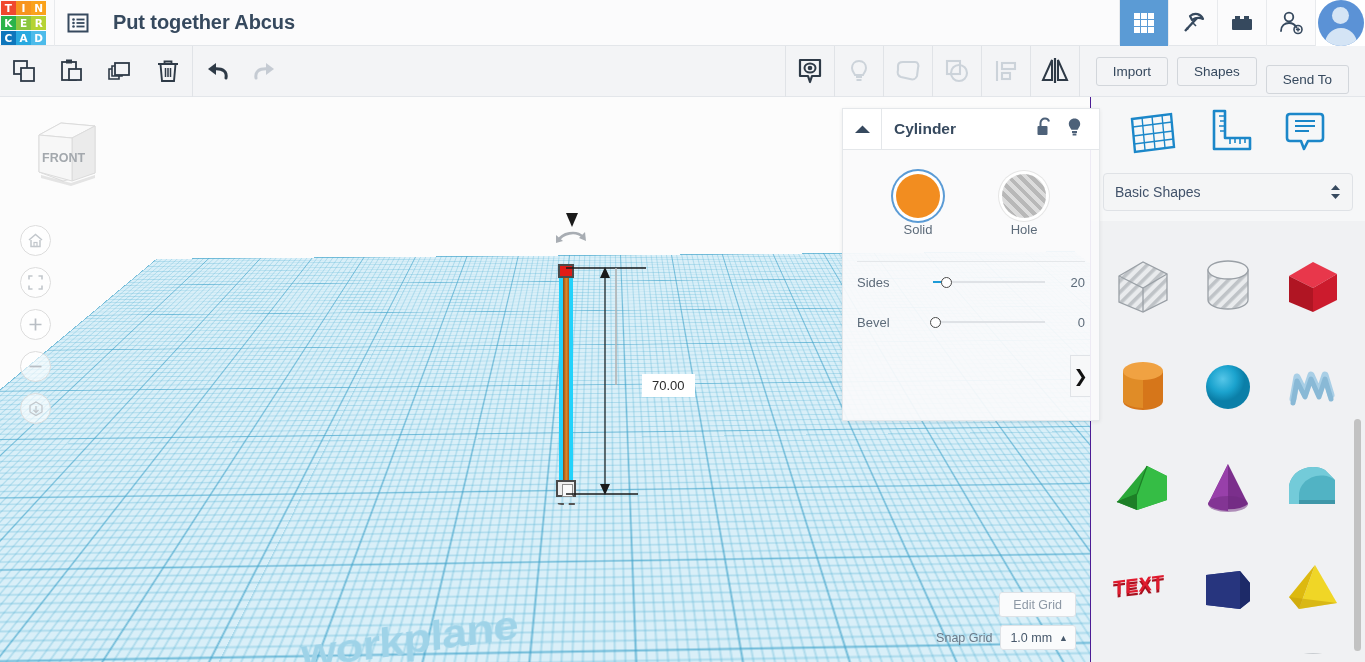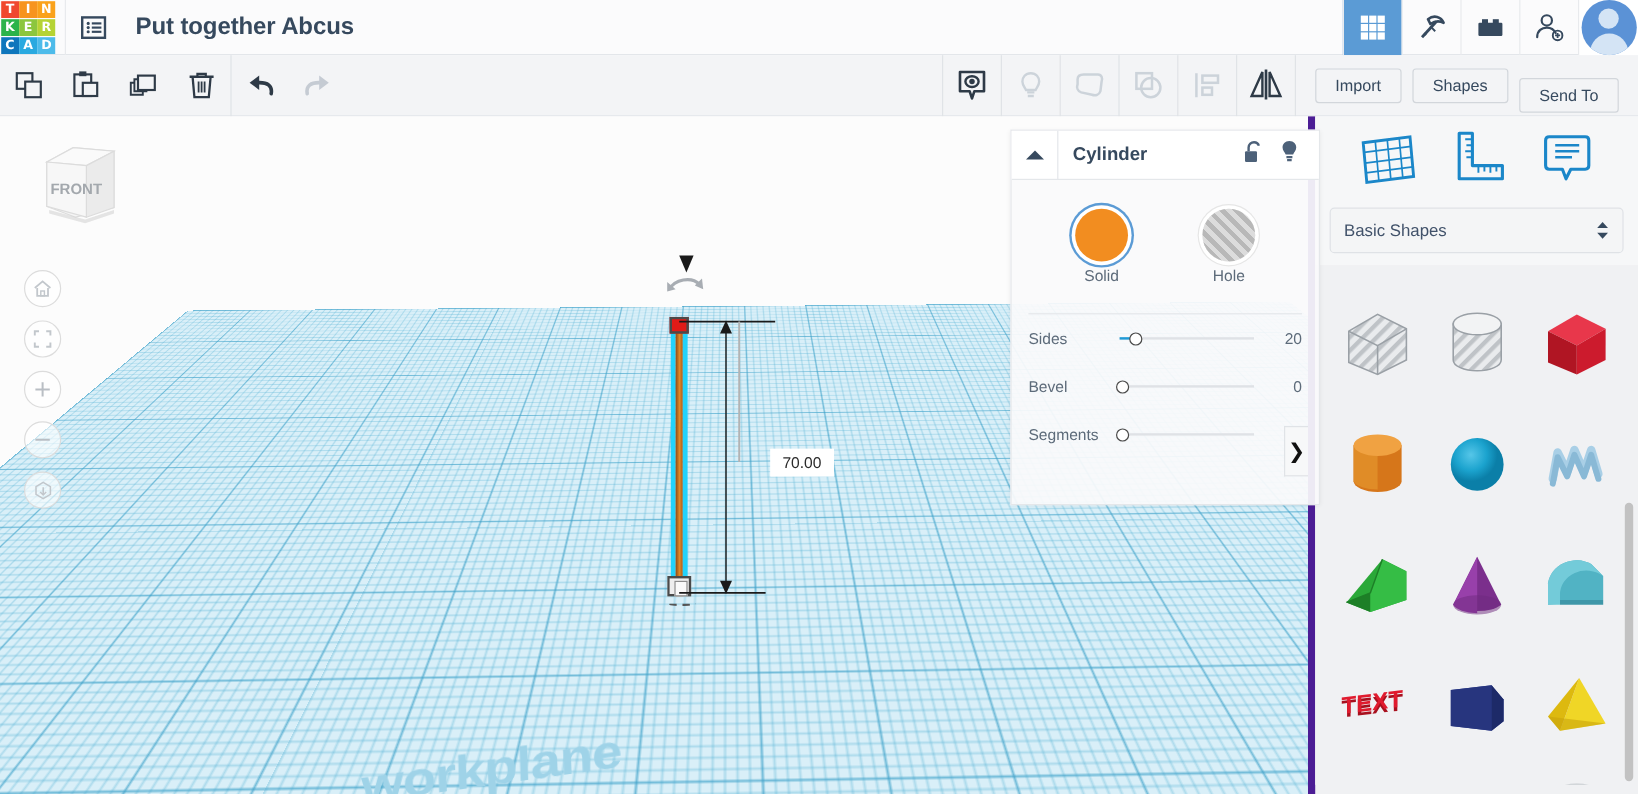--- a/index.html
+++ b/index.html
@@ -246,21 +246,21 @@
   .slider-fill { position: absolute; left: 0; height: 2px; background: #1d9bd7; }
   .slider-knob {
     position: absolute; width: 11px; height: 11px; border-radius: 50%;
     background: #ffffff; border: 1.5px solid #4a4a4a; cursor: pointer;
   }
   .slider-val { margin-left: auto; font-size: 13px; color: #5d6b7a; }
 
   
   #sidebar {
     position: absolute; top: 97px; right: 0; width: 275px; height: 565px;
-    background: #f0f1f3; border-left: 6px solid #4c1d95;
+    background: #f0f1f3; border-left: 1px solid #4c1d95;
   }
   #sidebar-icons {
     height: 68px; display: flex; align-items: center; justify-content: space-around;
     padding: 0 22px; background: #f6f7f8;
   }
   .sb-icon { cursor: pointer; display: flex; align-items: center; justify-content: center; }
   #shape-select-wrap { padding: 8px 12px 10px 12px; background: #f6f7f8; }
   #shape-select {
     height: 38px; background: #f4f5f6; border: 1px solid #dfe2e6; border-radius: 4px;
     display: flex; align-items: center; padding: 0 11px;
@@ -542,20 +542,30 @@
         <path d="M2.5 8.5 H14.5" stroke="#b9bec4" stroke-width="1.7"></path>
       </svg>
     </div>
     <div class="nav-btn" style="top:296px">
       <svg width="18" height="18" viewBox="0 0 18 18">
         <path d="M9 2 L15 5.5 V12 L9 15.5 L3 12 V5.5 Z" fill="none" stroke="#c2c7cc" stroke-width="1.3"></path>
         <path d="M9 6 V12 M6.5 10 L9 12.5 L11.5 10" fill="none" stroke="#c2c7cc" stroke-width="1.3"></path>
       </svg>
     </div>
 
+    <div id="grid-controls">
+      <div id="btn-edit-grid">Edit Grid</div>
+      <div id="snap-row">
+        <span id="snap-label">Snap Grid</span>
+        <div id="snap-select">
+          <span>1.0 mm</span>
+          <span style="font-size:9px;color:#47586b">▲</span>
+        </div>
+      </div>
+    </div>
 
     <div id="panel-collapse-tab">❯</div>
   </div>
 
   <div id="prop-panel">
     <div id="prop-header">
       <div id="prop-collapse">
         <svg width="19" height="11" viewBox="0 0 19 11">
           <path d="M2 9 L9.5 1.5 L17 9 Z" fill="#36495e"></path>
         </svg>
@@ -603,28 +613,20 @@
 
       <div class="slider-row">
         <div class="slider-name">Bevel</div>
         <div class="slider-track-wrap">
           <div class="slider-track"></div>
           <div class="slider-knob" style="left:-3px"></div>
         </div>
         <div class="slider-val">0</div>
       </div>
 
-      <div class="slider-row">
-        <div class="slider-name">Segments</div>
-        <div class="slider-track-wrap">
-          <div class="slider-track"></div>
-          <div class="slider-knob" style="left:-3px"></div>
-        </div>
-        <div class="slider-val">1</div>
-      </div>
     </div>
   </div>
 
   <div id="sidebar">
 
     <div id="sidebar-icons">
       <div class="sb-icon">
         <svg width="52" height="48" viewBox="0 0 52 48">
           <path d="M5 12 L44 7 L47 40 L8 45 Z" fill="none" stroke="#1b87c9" stroke-width="2.4"></path>
           <path d="M15 10 L18 43 M25 9 L28 42 M35 8 L38 41" stroke="#1b87c9" stroke-width="1.4"></path>

